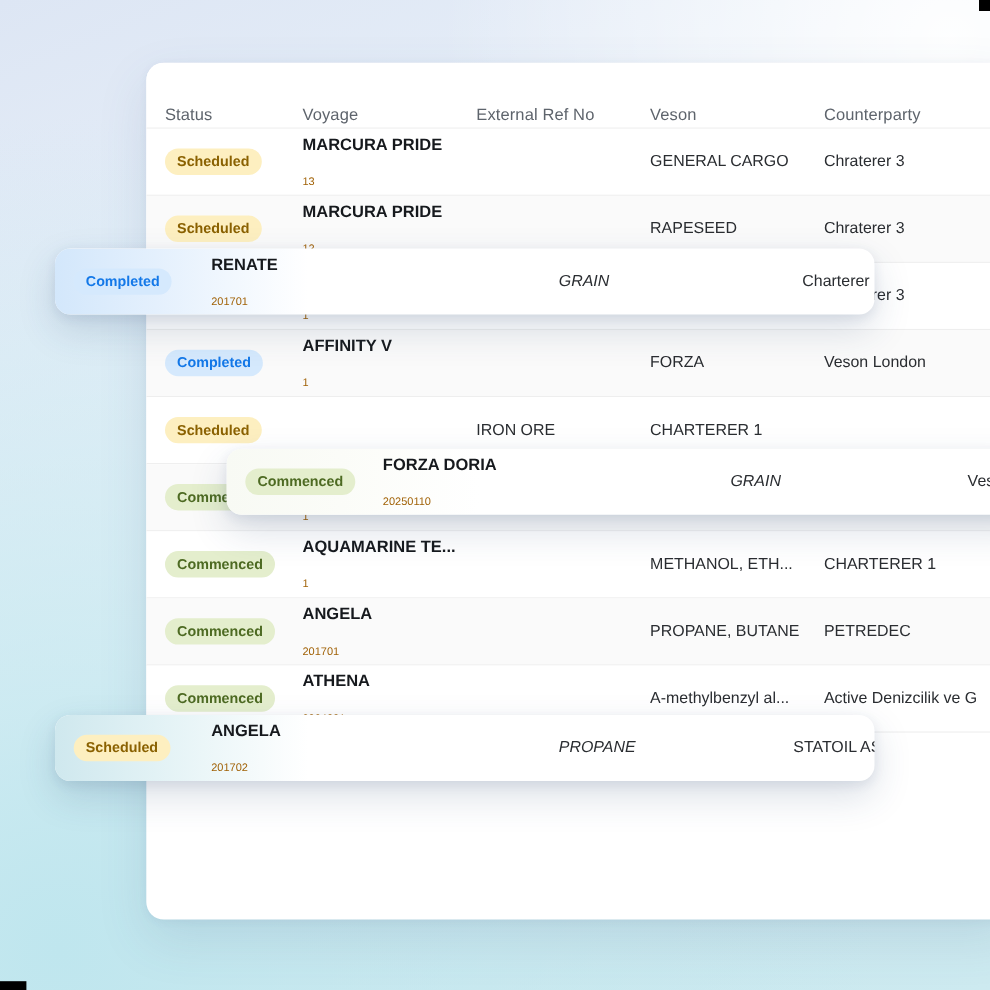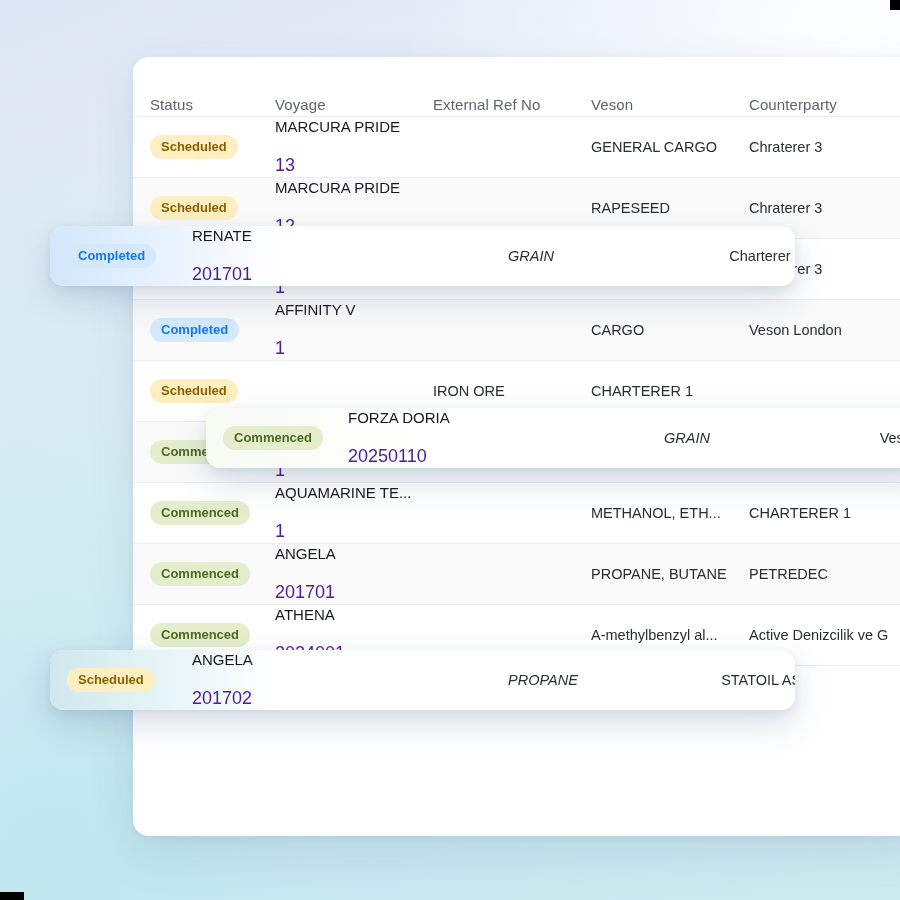--- a/index.html
+++ b/index.html
@@ -84,28 +84,28 @@
   .row.plain { background: #ffffff; }
 
   .cell {
     font-size: 14.5px;
     color: #2a2d31;
     white-space: nowrap;
     overflow: hidden;
   }
   .voy-name {
     font-size: 15px;
-    font-weight: 400;
+    font-weight: 700;
     color: #16191d;
     line-height: 1.15;
     white-space: nowrap;
   }
   .voy-sub {
-    font-size: 18px;
-    color: #4c1d95;
+    font-size: 10px;
+    color: #a16207;
     margin-top: 20px;
     line-height: 1.1;
   }
 
   
   .badge {
     display: inline-block;
     padding: 5px 11px 6px;
     border-radius: 999px;
     font-size: 13px;
@@ -203,21 +203,21 @@
           <div class="cell c-cargo">WOOD PELLETS</div>
           <div class="cell c-cpty">Chraterer 3</div>
         </div>
         <div class="row alt">
           <div class="c-status"><span class="badge completed">Completed</span></div>
           <div class="c-voyage">
             <div class="voy-name">AFFINITY V</div>
             <div class="voy-sub">1</div>
           </div>
           <div class="cell c-extref"></div>
-          <div class="cell c-cargo">CARGO</div>
+          <div class="cell c-cargo">FORZA</div>
           <div class="cell c-cpty">Veson London</div>
         </div>
         <div class="row plain">
           <div class="c-status"><span class="badge scheduled">Scheduled</span></div>
           <div class="cell c-extref"></div>
           <div class="cell c-cargo">IRON ORE</div>
           <div class="cell c-cpty">CHARTERER 1</div>
         </div>
         <div class="row alt">
           <div class="c-status"><span class="badge commenced">Commenced</span></div>

